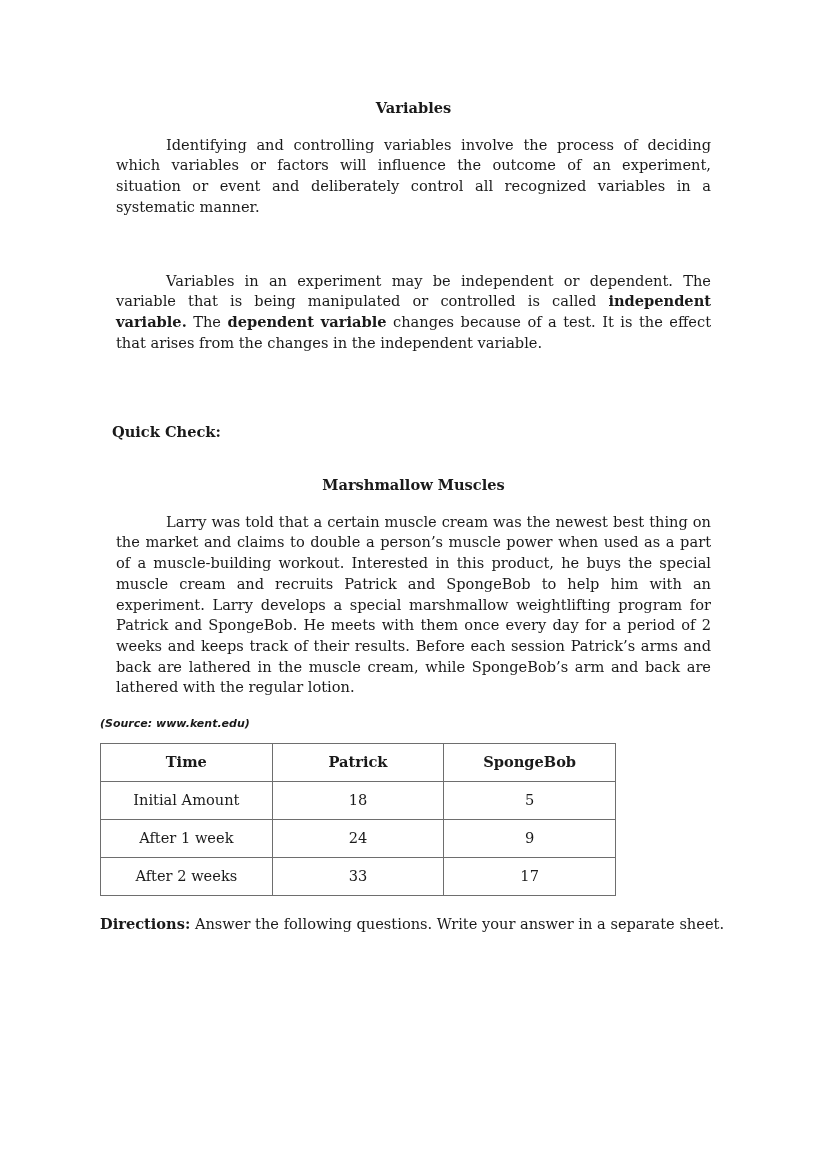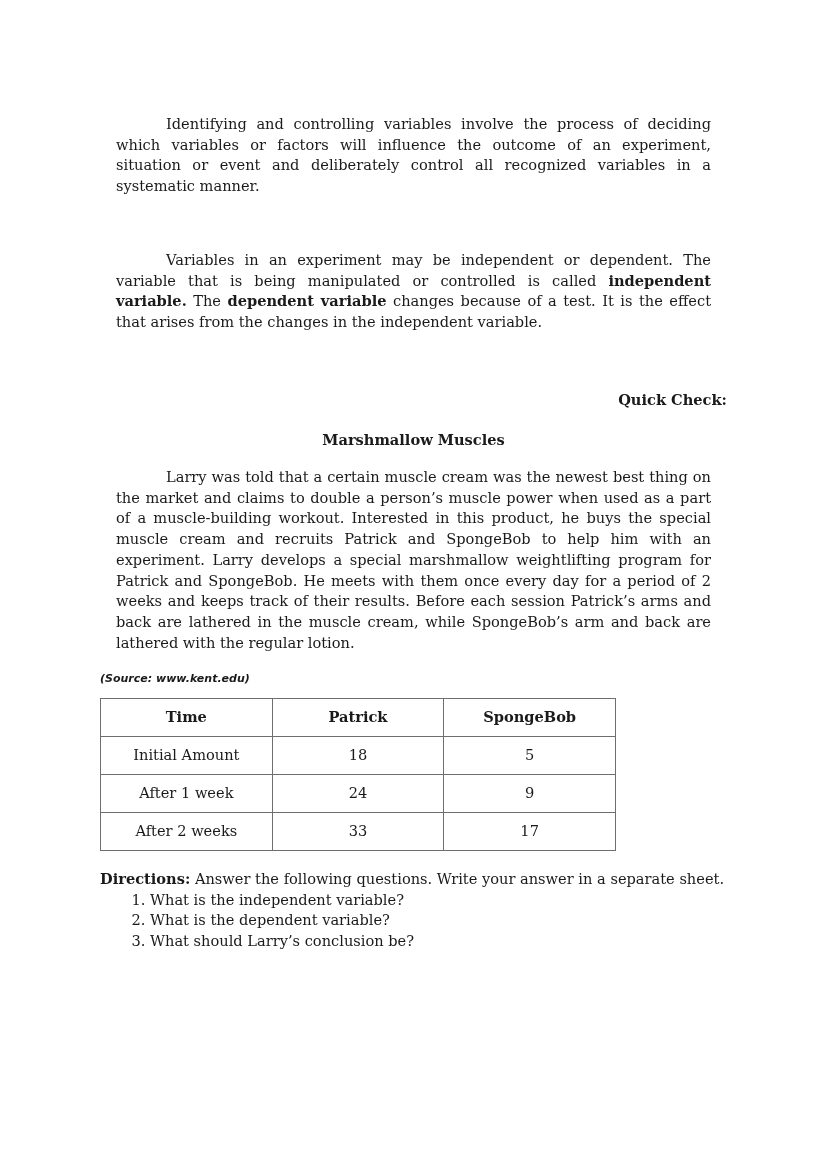--- a/index.html
+++ b/index.html
@@ -32,22 +32,21 @@
     p.para {
       margin: 16px;
       text-align: justify;
       text-indent: 50px;
     }
     .gap-1 { height: 21px; }
     .gap-2 { height: 41px; }
     .gap-3 { height: 20px; }
     .quick {
       font-weight: bold;
-      margin: 0;
-      text-align: right;
+      margin: 12px;
     }
     .src {
       font-weight: bold;
       font-style: italic;
       font-family: "DejaVu Sans", "Liberation Sans", sans-serif;
       font-size: 11px;
       margin: 0;
     }
     b { font-weight: bold; }
     table.data {
@@ -73,20 +72,21 @@
       padding-left: 50px;
     }
     ol.questions li {
       padding-left: 0;
     }
   </style>
 </head>
 <body>
 
 <div class="page">
+  <div class="title">Variables</div>
 
   <p class="para">Identifying and controlling variables involve the process of deciding which variables or factors will influence the outcome of an experiment, situation or event and deliberately control all recognized variables in a systematic manner.</p>
 
   <div class="gap-1"></div>
 
   <p class="para"><span>Variables in an experiment may be independent or dependent. The variable that is being manipulated or controlled is called </span><b>independent variable.</b><span> The </span><b>dependent variable</b><span> changes because of a test. It is the effect that arises from the changes in the independent variable.</span></p>
 
   <div class="gap-2"></div>
 
   <p class="quick">Quick Check:</p>
@@ -121,18 +121,13 @@
       <tr>
         <td>After 2 weeks</td>
         <td>33</td>
         <td>17</td>
       </tr>
     </tbody>
   </table>
 
   <p class="directions"><b>Directions:</b><span> Answer the following questions. Write your answer in a separate sheet.</span></p>
 
-  <ol class="questions">
-    <li>What is the independent variable?</li>
-    <li>What is the dependent variable?</li>
-    <li>What should Larry’s conclusion be?</li>
-  </ol>
 </div>
 
 </body></html>

